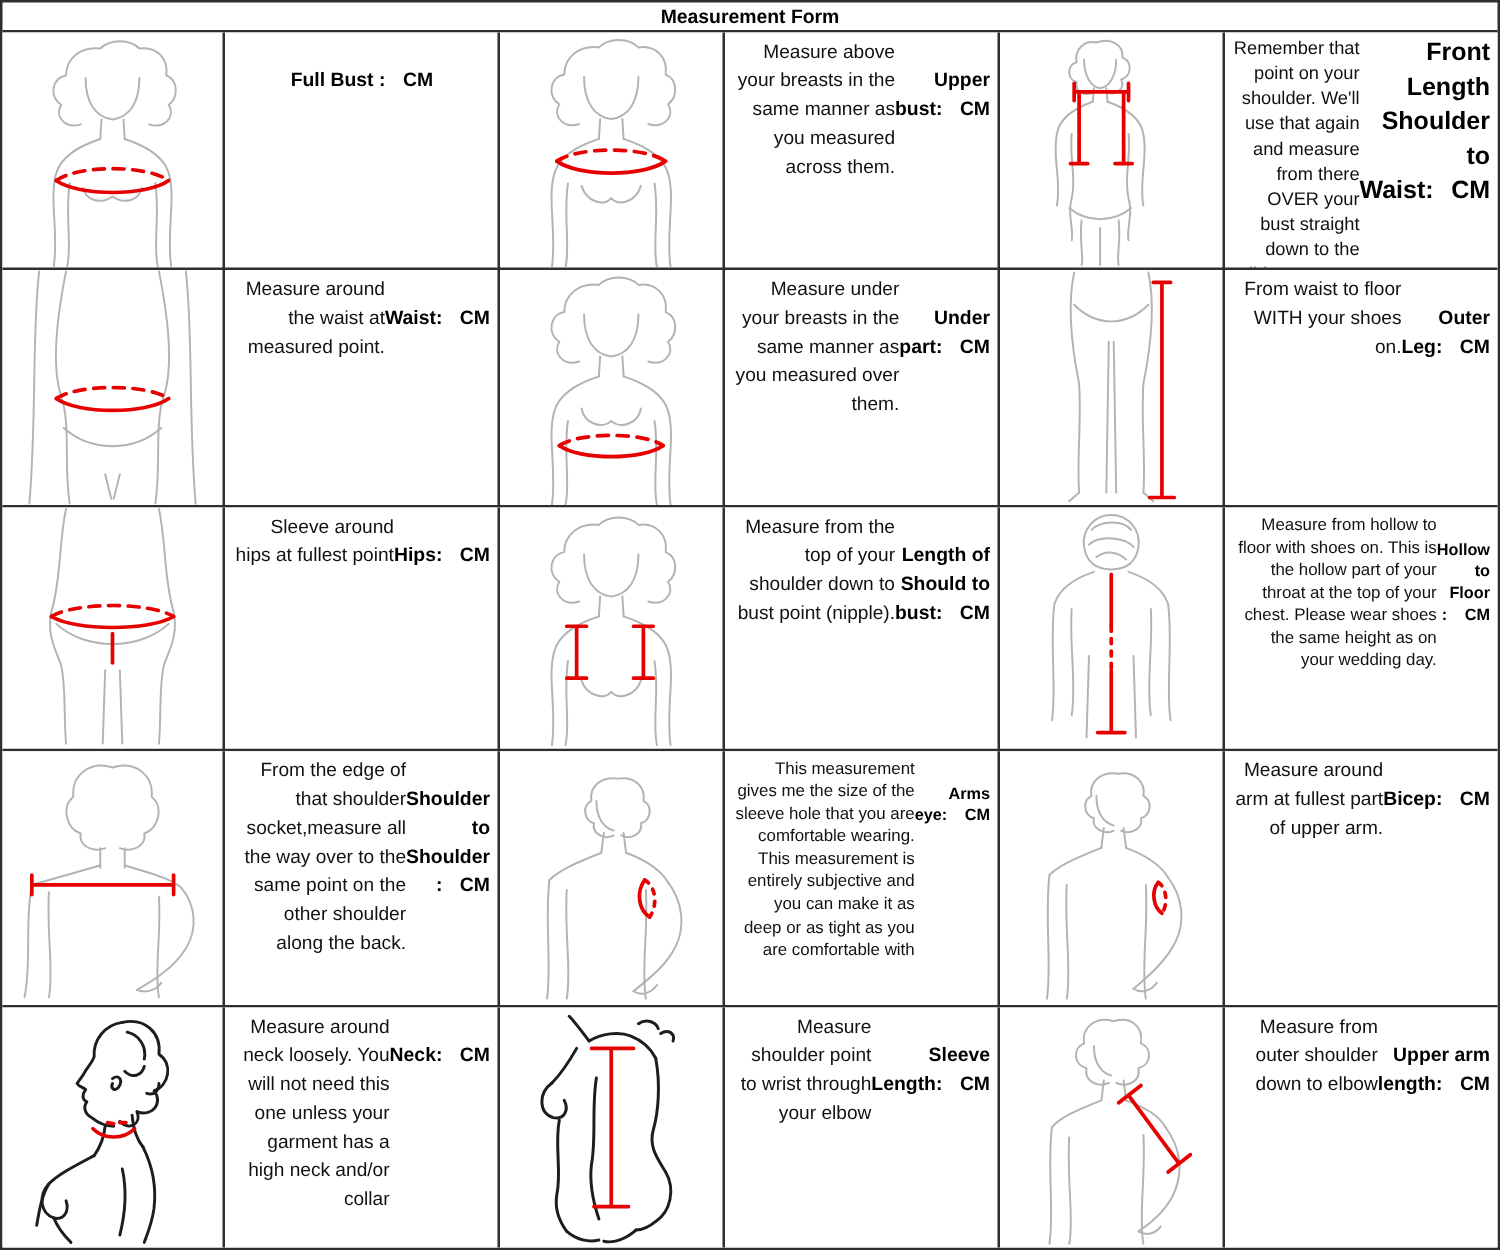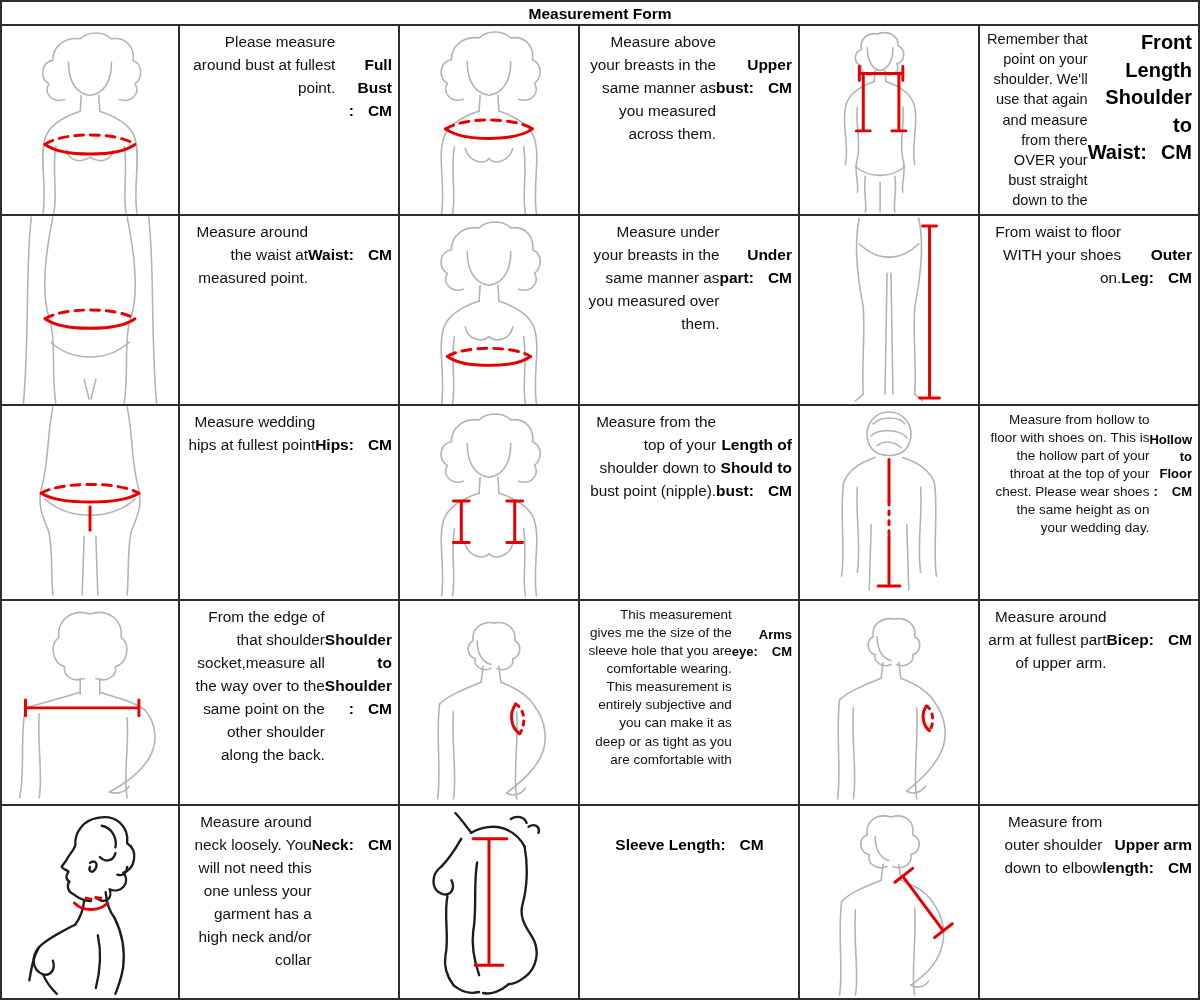--- a/index.html
+++ b/index.html
@@ -54,21 +54,20 @@
         <path class="g" d="M80,86 C62,92 48,100 44,114 C38,134 46,162 42,190 M100,86 C118,92 132,100 136,114 C142,134 134,162 138,190"></path>
         <path class="g" d="M55,122 C51,148 57,172 53,190 M125,122 C129,148 123,172 127,190"></path>
         <path class="g" d="M66,126 C68,136 80,140 90,133 C100,140 112,136 114,126"></path>
         <g>
           <path class="rd" d="M44,120 C62,133 118,133 136,120"></path>
           <path class="rd rdash" d="M44,120 C62,107 118,107 136,120"></path>
         </g>
       </svg>
     </div>
     <div class="cell text-cell">
-      <p class="body">Please measure around bust at fullest point.</p>
       <p class="label"><span>Full Bust :</span><span class="unit">CM</span></p>
     </div>
 
     <div class="cell fig-cell">
       <svg viewBox="0 0 180 190" preserveAspectRatio="xMidYMid meet">
         <path class="g" d="M64,74 C52,78 42,68 48,58 C38,52 40,36 52,34 C52,20 64,10 80,12 C88,4 104,4 112,12 C126,10 136,20 134,34 C144,38 144,52 136,58 C142,68 132,78 120,74"></path>
         <path class="g" d="M68,36 C68,56 76,68 90,70 C104,68 112,56 112,36"></path>
         <path class="g" d="M81,70 L80,86 M99,70 L100,86"></path>
         <path class="g" d="M80,86 C62,92 48,100 44,114 C38,134 46,162 42,190 M100,86 C118,92 132,100 136,114 C142,134 134,162 138,190"></path>
         <path class="g" d="M55,122 C51,148 57,172 53,190 M125,122 C129,148 123,172 127,190"></path>
@@ -162,21 +161,21 @@
         <path class="g" d="M44,94 C68,116 112,116 136,94"></path>
         <path class="g" d="M84,132 L82,192 M96,132 L98,192"></path>
         <g>
           <path class="rd rdash" d="M40,88 C60,76 120,76 140,88"></path>
           <path class="rd" d="M40,88 C60,100 120,100 140,88"></path>
           <path class="rd" d="M90,102 L90,126"></path>
         </g>
       </svg>
     </div>
     <div class="cell text-cell">
-      <p class="body">Measure wedding hips at fullest point</p>
+      <p class="body">Sleeve around hips at fullest point</p>
       <p class="label"><span>Hips:</span><span class="unit">CM</span></p>
     </div>
 
     <div class="cell fig-cell">
       <svg viewBox="0 0 180 195" preserveAspectRatio="xMidYMid meet">
         <path class="g" d="M64,76 C52,80 42,70 48,60 C38,54 40,38 52,36 C52,22 64,12 80,14 C88,6 104,6 112,14 C126,12 136,22 134,36 C144,40 144,54 136,60 C142,70 132,80 120,76"></path>
         <path class="g" d="M68,38 C68,58 76,70 90,72 C104,70 112,58 112,38"></path>
         <path class="g" d="M81,72 L80,88 M99,72 L100,88"></path>
         <path class="g" d="M80,88 C62,94 48,102 44,116 C38,136 46,164 42,192 M100,88 C118,94 132,102 136,116 C142,136 134,164 138,192"></path>
         <path class="g" d="M55,124 C51,150 57,174 53,192 M125,124 C129,150 123,174 127,192"></path>
@@ -308,20 +307,21 @@
         <path class="dk" d="M48,90 C44,110 50,132 46,150 C44,162 48,172 54,180"></path>
         <path class="dk" d="M126,40 C130,62 128,84 124,98 C120,112 128,122 134,132 C142,146 138,164 126,172 C120,177 114,179 110,179"></path>
         <path class="dk" d="M78,56 C74,80 78,104 74,126 C72,142 76,158 80,170"></path>
         <path class="dk" d="M54,180 C62,187 72,189 80,187 M110,179 C102,186 92,190 84,188"></path>
         <g>
           <path class="rd" d="M90,34 L90,158 M74,32 L108,32 M76,160 L104,160"></path>
         </g>
       </svg>
     </div>
     <div class="cell text-cell">
+      <p class="body">Measure shoulder point to wrist through your elbow</p>
       <p class="label"><span>Sleeve Length:</span><span class="unit">CM</span></p>
     </div>
 
     <div class="cell fig-cell">
       <svg viewBox="0 0 180 192" preserveAspectRatio="xMidYMid meet">
         <path class="g" d="M92,10 C78,6 66,14 68,28 C58,32 60,46 70,48 C68,58 78,64 88,60 M92,10 C106,6 116,14 114,28 C124,32 122,46 112,48 C114,58 104,64 94,60"></path>
         <path class="g" d="M76,30 C76,44 82,52 90,54"></path>
         <path class="g" d="M84,58 L82,74 M100,58 L102,74"></path>
         <path class="g" d="M82,74 C62,82 48,88 42,96 M102,74 C118,80 128,86 134,96"></path>
         <path class="g" d="M42,96 C38,130 44,164 40,190"></path>

